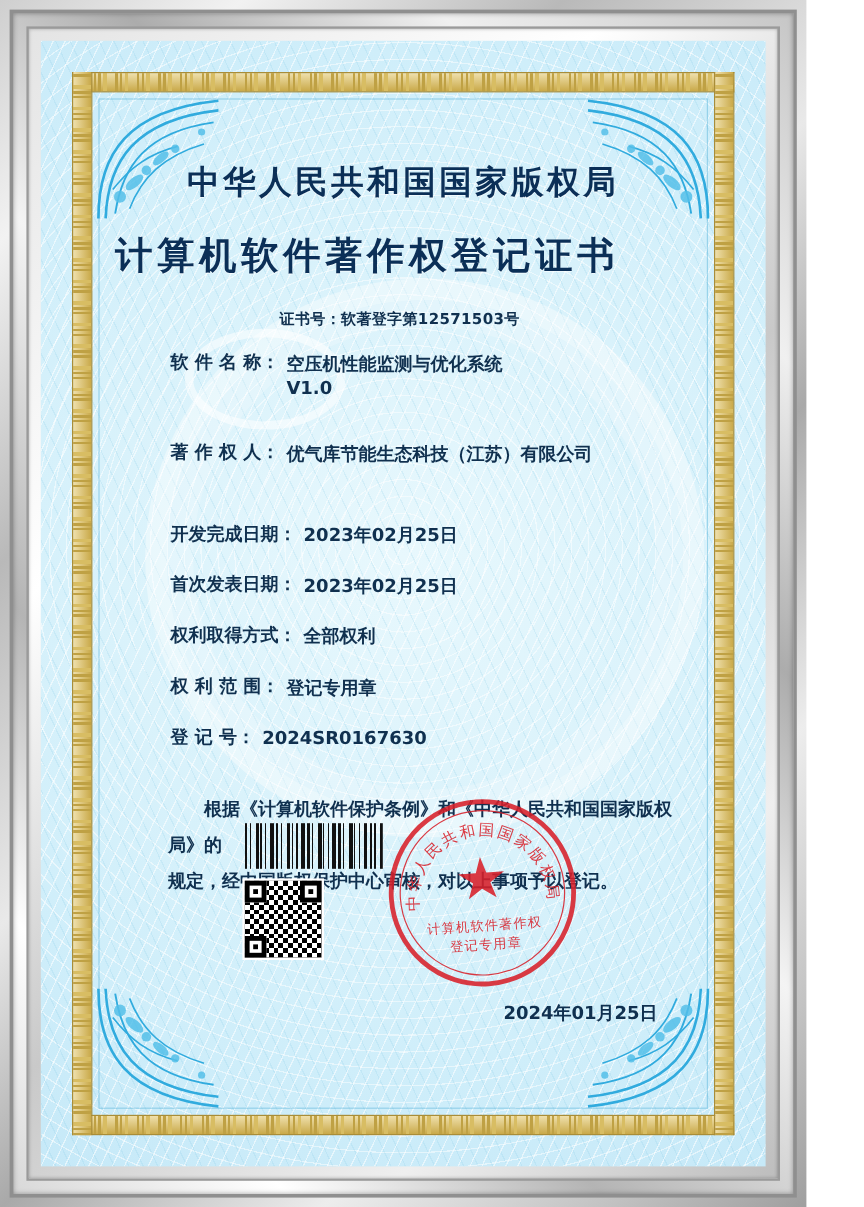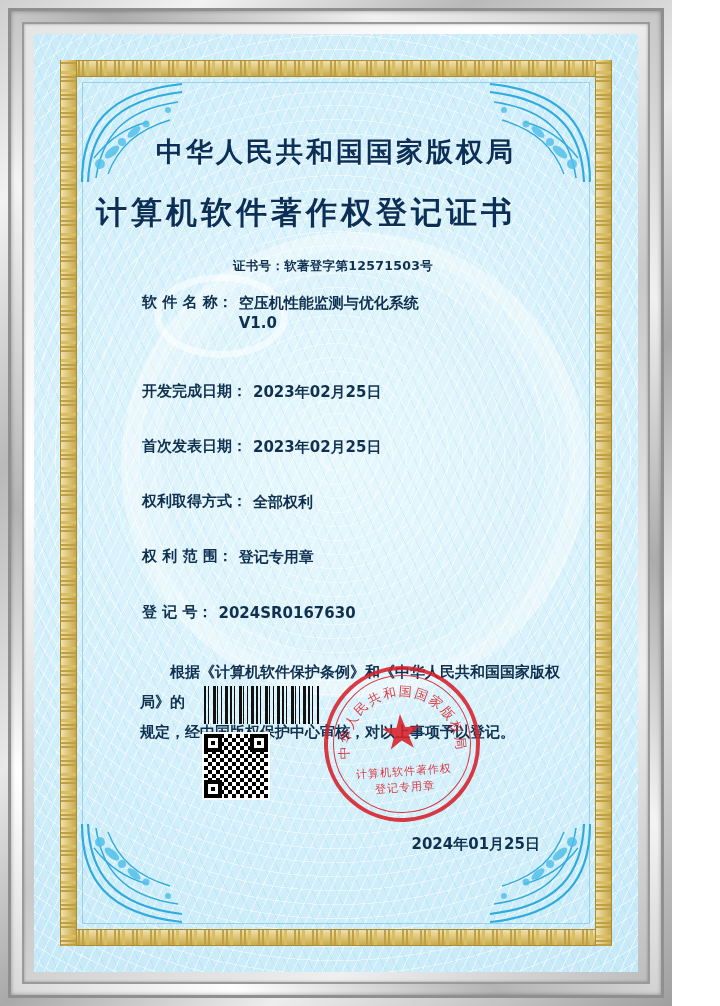--- a/index.html
+++ b/index.html
@@ -183,21 +183,21 @@
     font-weight: bold;
     color: #10304f;
     margin-top: 24px;
     padding-right: 6px;
     letter-spacing: 0.3px;
   }
 
   .field {
     display: flex;
     align-items: flex-start;
-    margin-top: 35px;
+    margin-top: 22px;
     padding-left: 46px;
     font-size: 15px;
     color: #10304f;
   }
   .field .label {
     font-family: "DejaVu Sans", "Liberation Sans", sans-serif;
     font-weight: bold;
     white-space: pre;
     flex: 0 0 auto;
   }
@@ -313,21 +313,21 @@
     font-family: "DejaVu Sans", "Liberation Sans", sans-serif;
     color: #d8202a;
     font-size: 11px;
     letter-spacing: 1px;
   }
   .seal .line1 { top: 94px; }
   .seal .line2 { top: 110px; }
 
   .issue-date {
     position: absolute;
-    right: 36px;
+    right: 28px;
     bottom: 56px;
     font-family: "DejaVu Sans", "Liberation Sans", sans-serif;
     font-size: 15px;
     font-weight: bold;
     color: #10304f;
   }
 </style>
 </head>
 <body>
 
@@ -430,20 +430,24 @@
       <div class="cert-no">
         <span>证书号：</span><span>软著登字第12571503号</span>
       </div>
 
       <div class="field" style="margin-top:18px;">
         <span class="label">软 件 名 称：</span>
         <span class="value">空压机性能监测与优化系统
 V1.0</span>
       </div>
 
+      <div class="field f-soft">
+        <span class="label">著 作 权 人：</span>
+        <span class="value">优气库节能生态科技（江苏）有限公司</span>
+      </div>
 
       <div class="field" style="margin-top:48px;">
         <span class="label">开发完成日期：</span>
         <span class="value">2023年02月25日</span>
       </div>
 
       <div class="field">
         <span class="label">首次发表日期：</span>
         <span class="value">2023年02月25日</span>
       </div>

